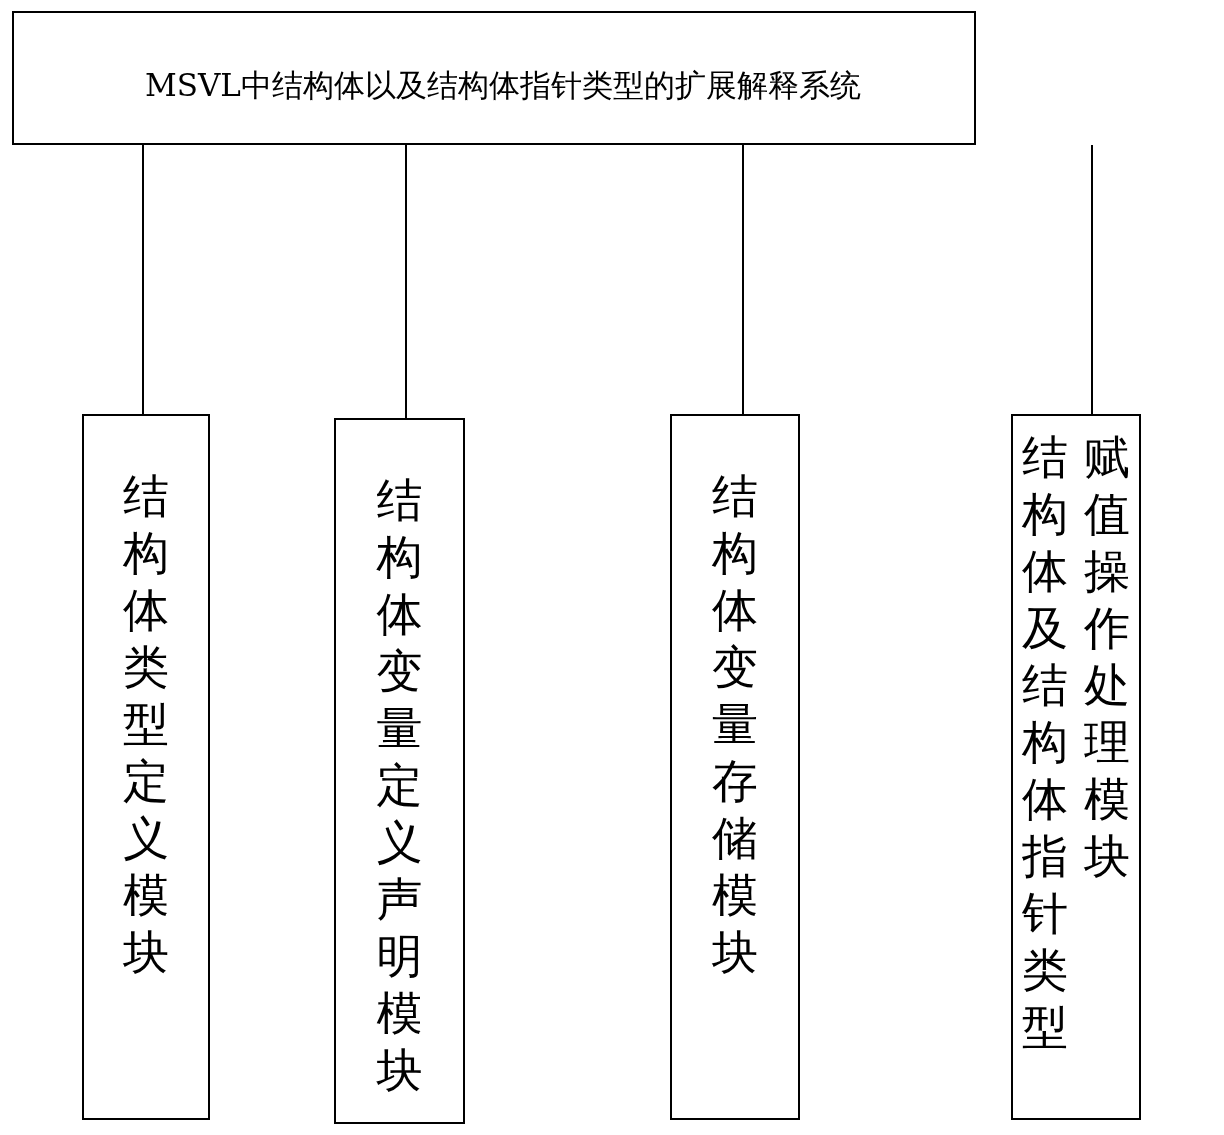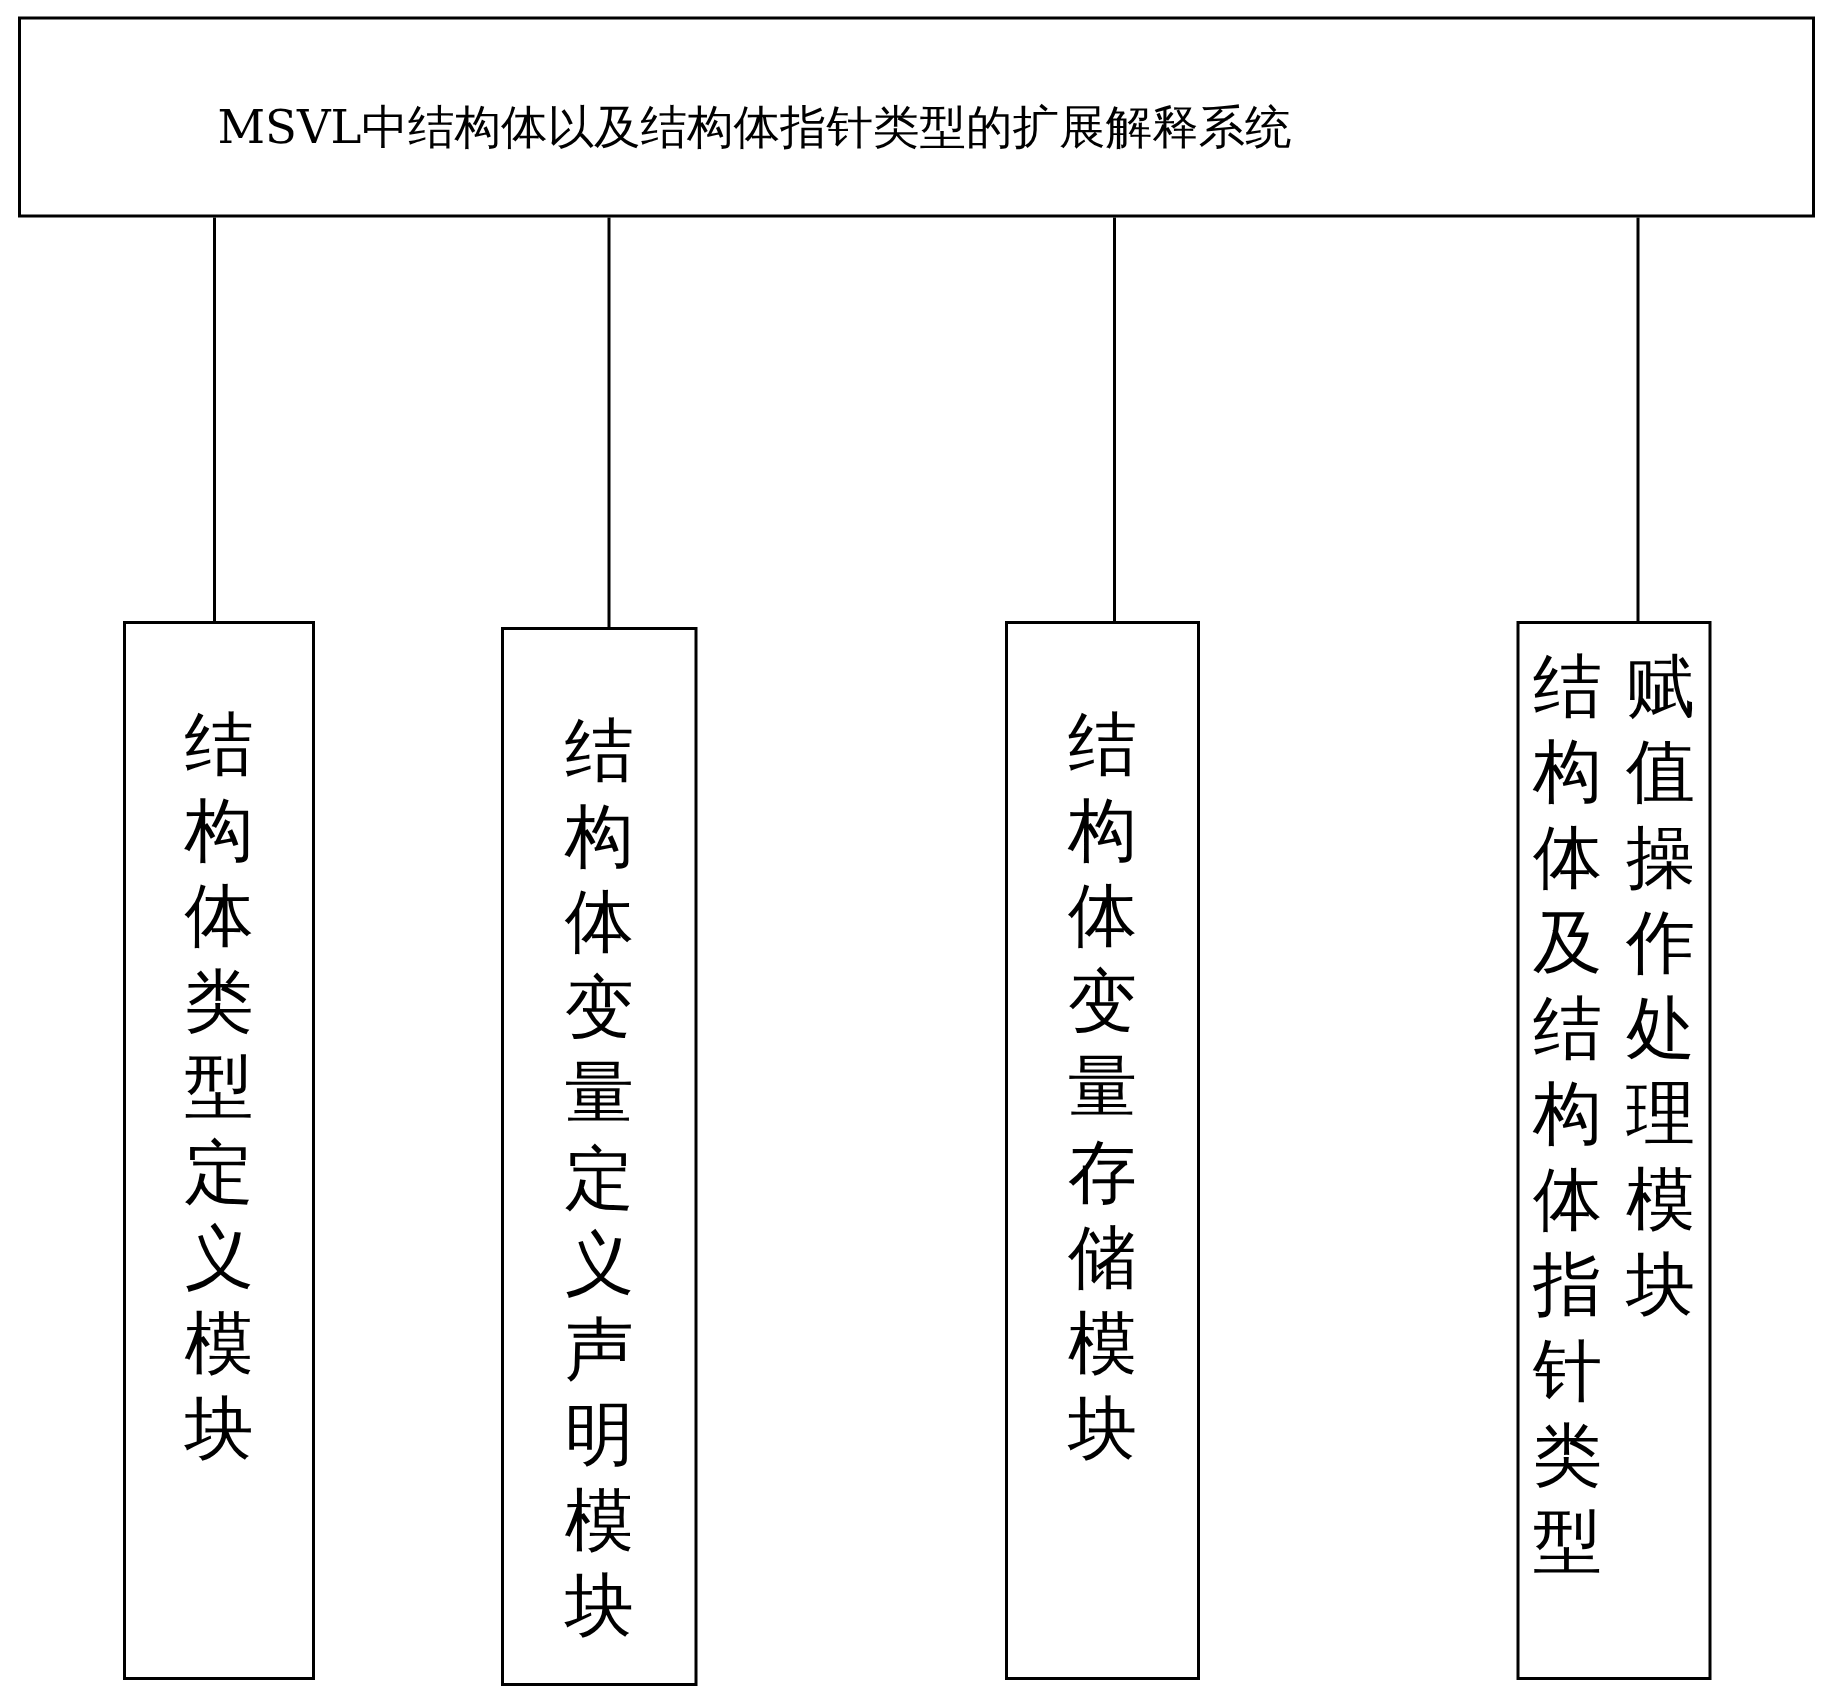--- a/index.html
+++ b/index.html
@@ -18,21 +18,21 @@
     height: 1135px;
     background: #ffffff;
     overflow: hidden;
   }
 
   
   .title-box {
     position: absolute;
     left: 12px;
     top: 11px;
-    width: 1198px;
+    width: 964px;
     height: 134px;
     box-sizing: border-box;
     border: 2px solid #000000;
     background: #ffffff;
   }
   .title-text {
     position: absolute;
     left: 131px;
     top: 52px;
     font-size: 31px;

